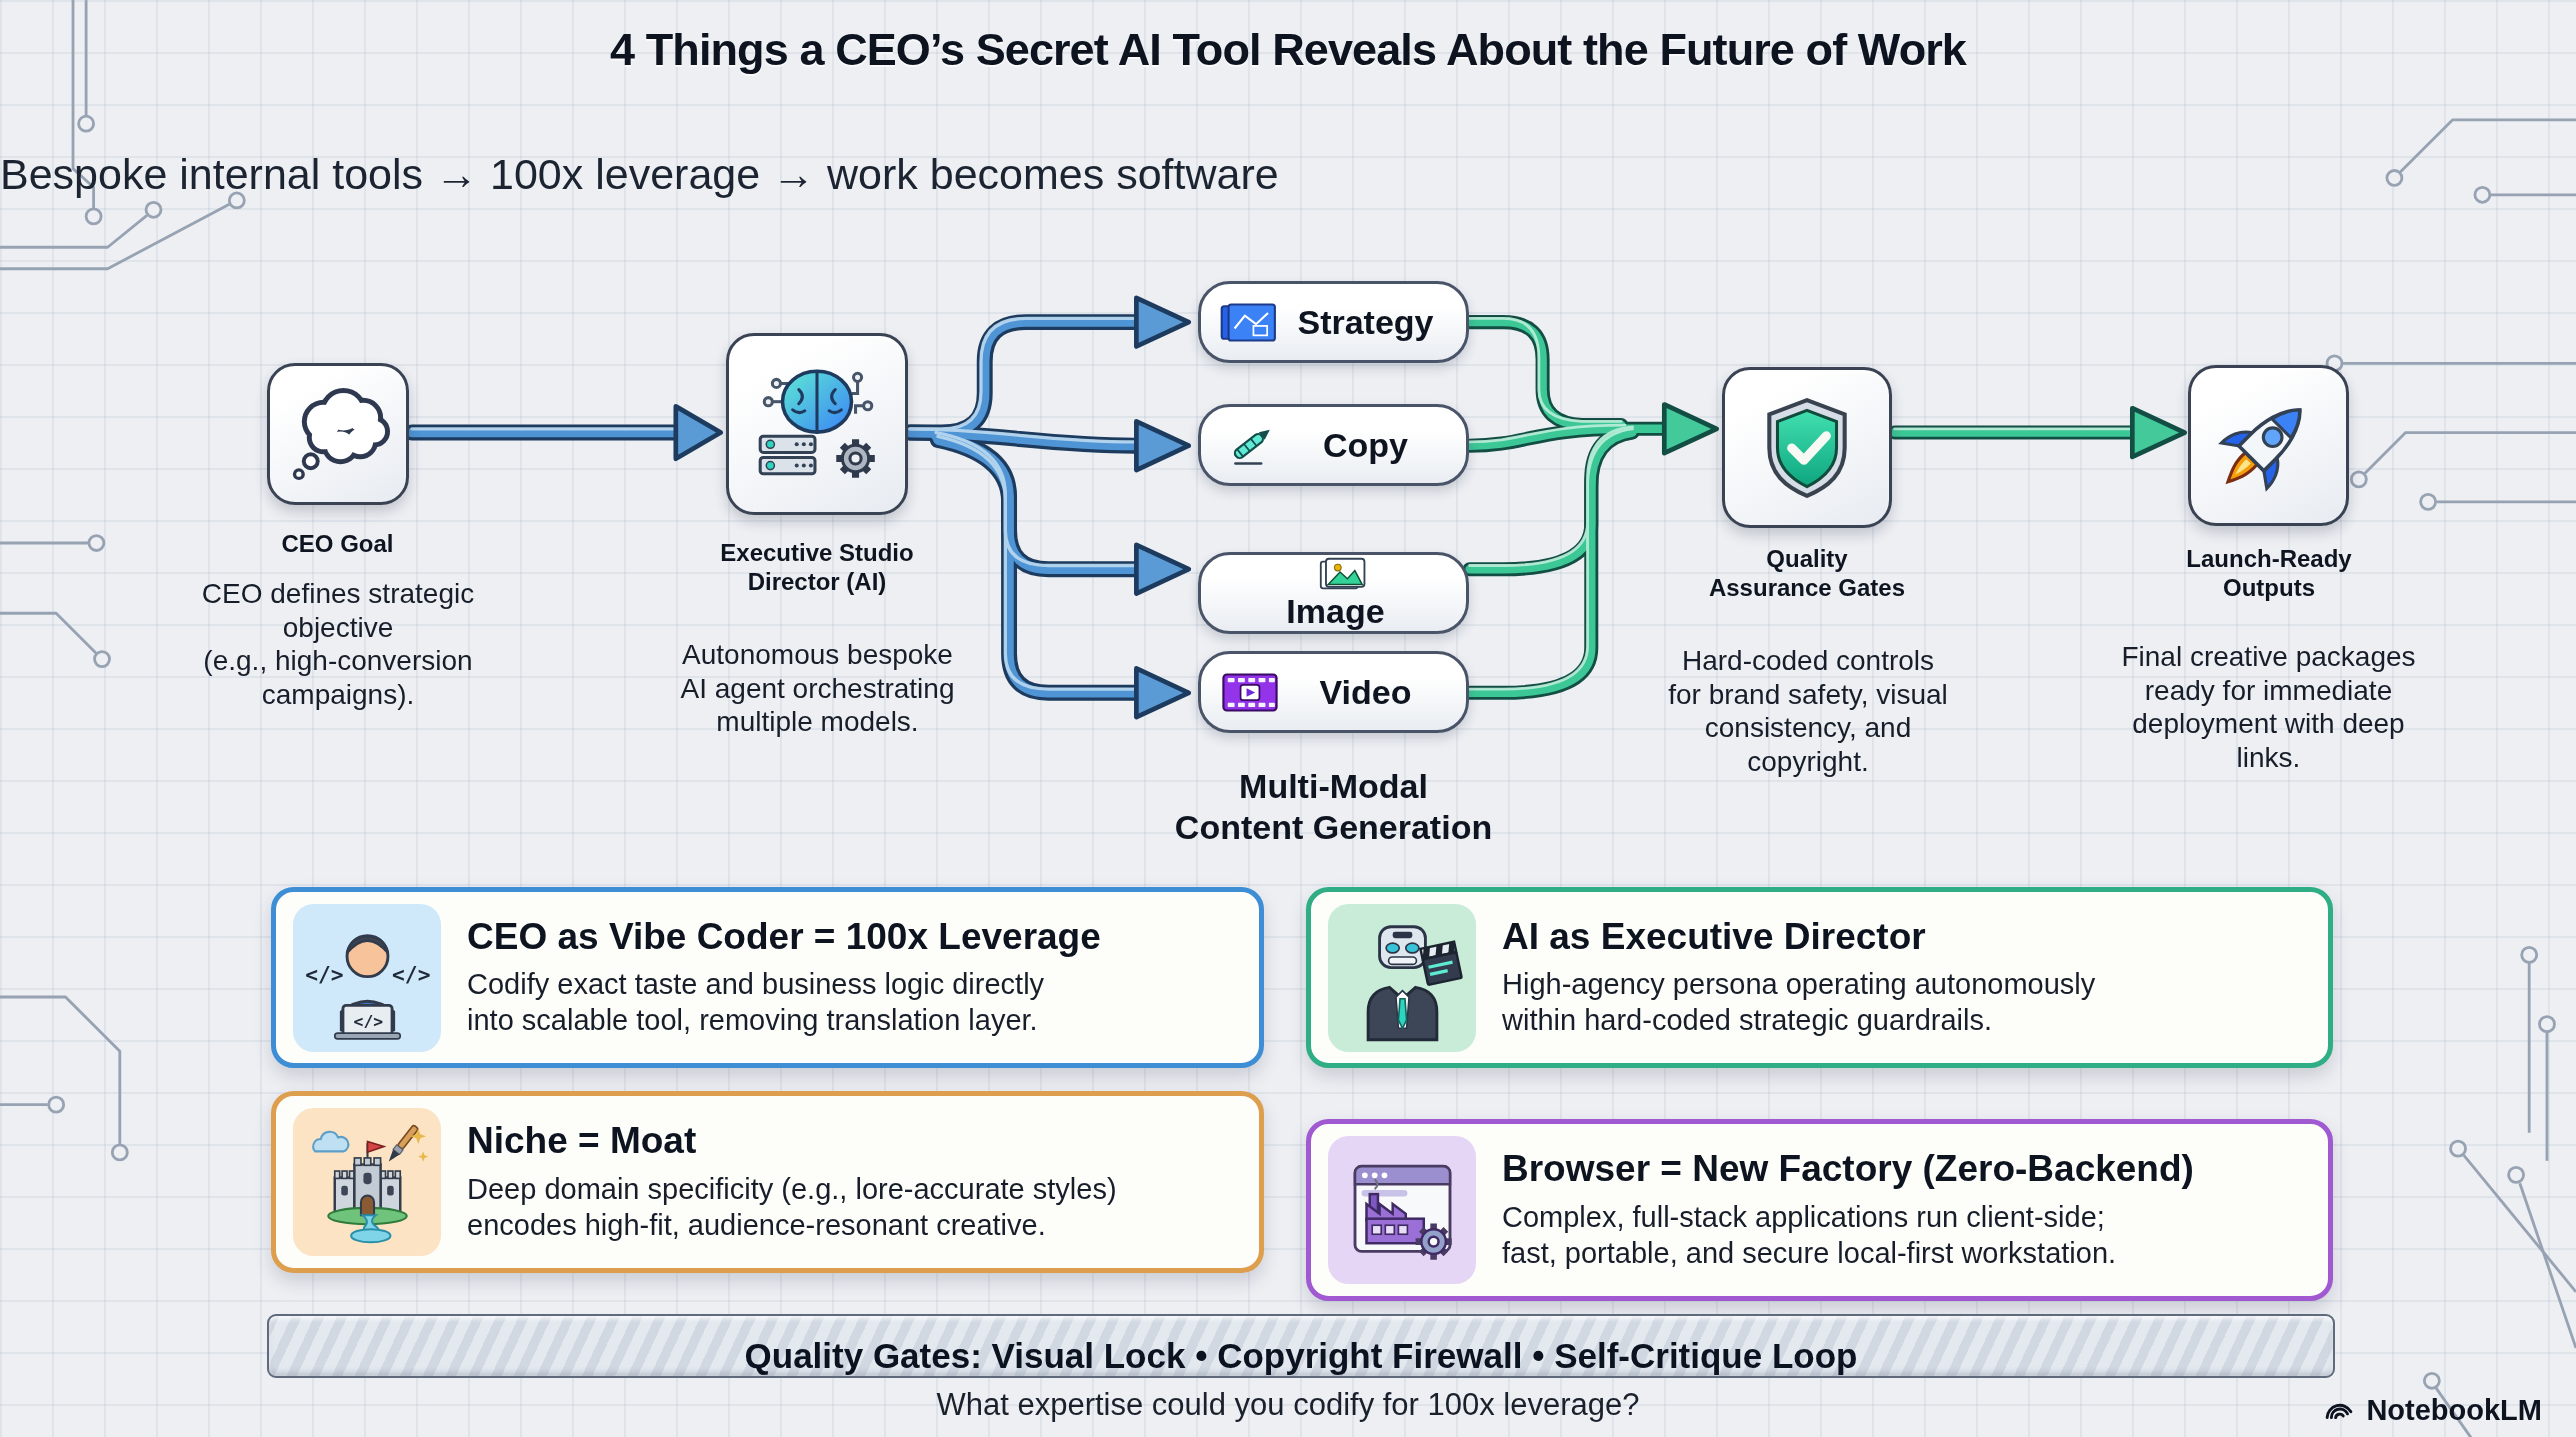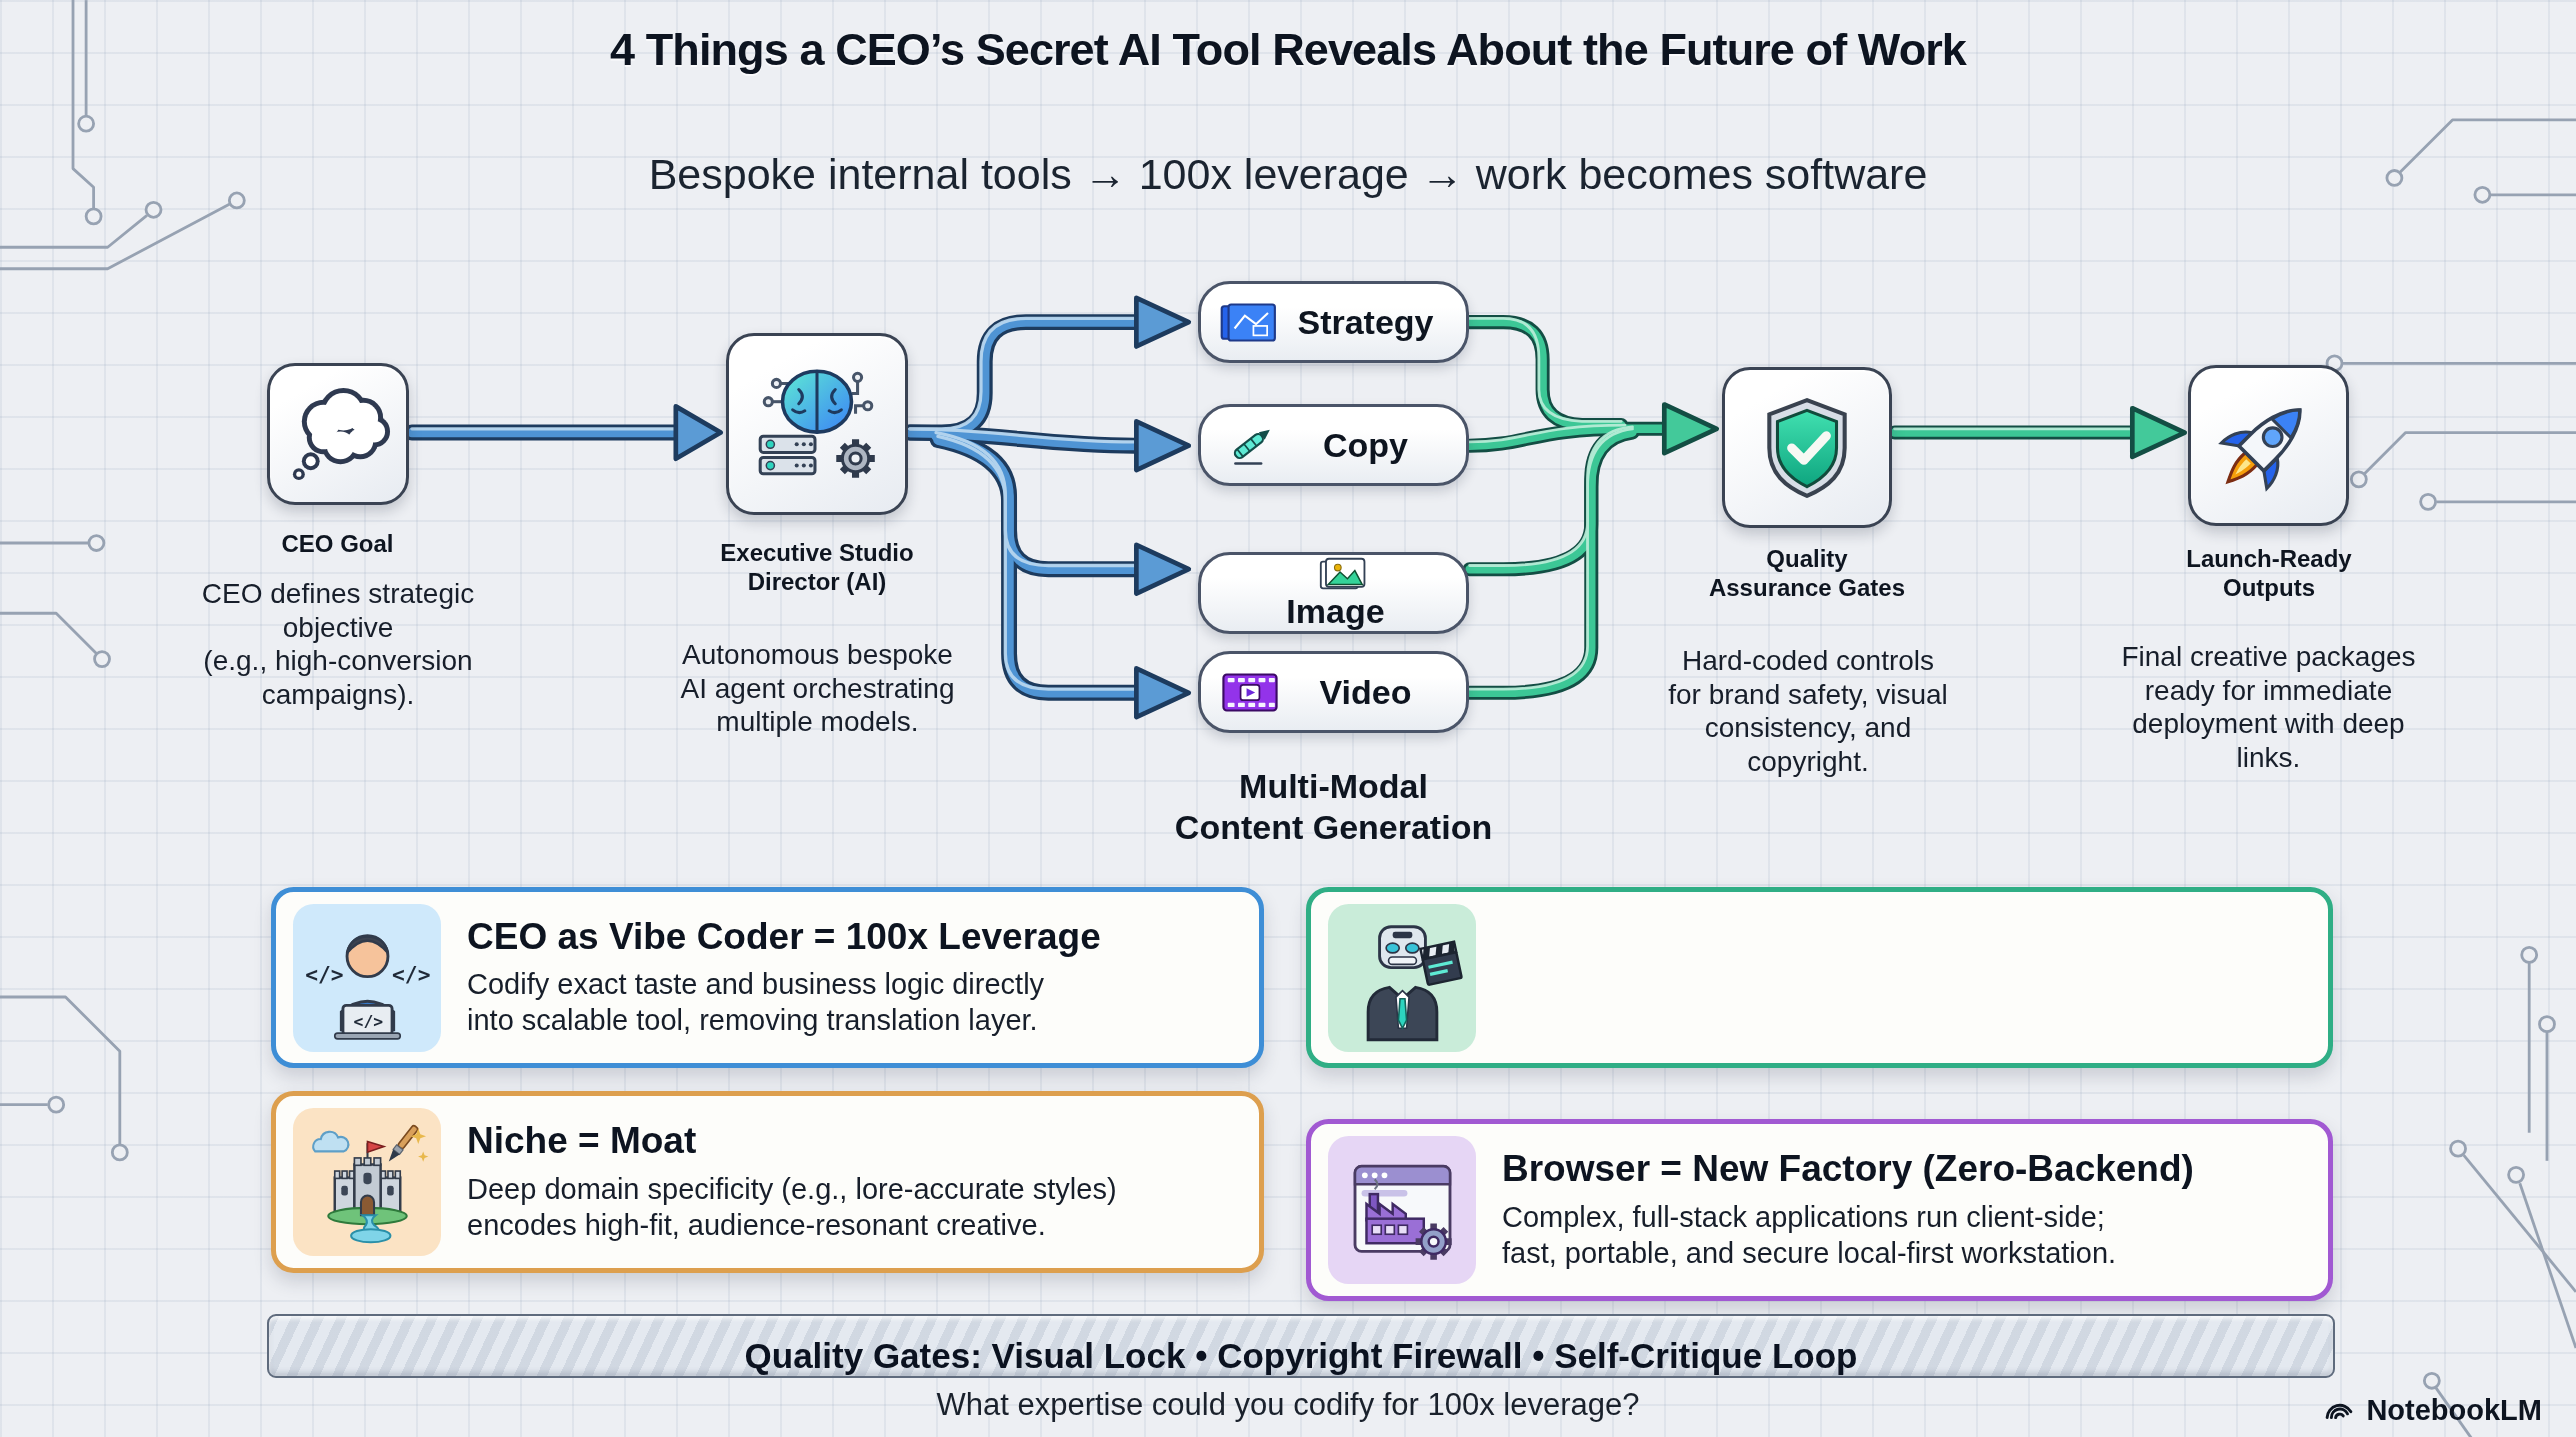--- a/index.html
+++ b/index.html
@@ -13,21 +13,21 @@
       linear-gradient(90deg, rgba(150,165,190,.16) 1.9px, transparent 1.9px);
     background-size:100% 52px, 52px 100%;
   }
   svg{ display:block; }
   .decor,.connectors{ position:absolute; left:0; top:0; pointer-events:none; }
   .pre{ white-space:pre-line; }
 
   .title{ position:absolute; left:0; right:0; top:24px; text-align:center;
           font-size:45px; font-weight:bold; letter-spacing:-0.9px; color:#0d1420;
           text-shadow:0 1.9px 0 rgba(255,255,255,.7); }
-  .subtitle{ position:absolute; left:0; right:0; top:150px; text-align:center;
+  .subtitle{ position:absolute; left:0; right:0; top:150px; text-align:left;
           font-size:43px; color:#1b2430; }
 
   .tile{ position:absolute; border:3.7px solid #3a4353; border-radius:28px;
          background:linear-gradient(150deg,#ffffff 20%,#e7ebf1 100%);
          box-shadow:0 6.6px 13px rgba(30,40,60,.20), inset 0 1.9px 2.8px rgba(255,255,255,.9);
          display:flex; align-items:center; justify-content:center; }
   .tile-ceo{ left:267px; top:363px; width:142px; height:142px; }
   .tile-dir{ left:726px; top:333px; width:182px; height:182px; }
   .tile-qa{ left:1722px; top:367px; width:170px; height:161px; }
   .tile-launch{ left:2188px; top:365px; width:161px; height:161px; }
@@ -403,20 +403,25 @@
           <rect x="106" y="40" width="42" height="13" fill="#e7ecf2" stroke="#1c2430" stroke-width="3"></rect>
           <polygon points="110,40 118,40 114,53 106,53" fill="#1c2430"></polygon>
           <polygon points="126,40 134,40 130,53 122,53" fill="#1c2430"></polygon>
           <polygon points="142,40 148,40 146,53 138,53" fill="#1c2430"></polygon>
           <rect x="106" y="53" width="42" height="32" rx="2" fill="#323c4e" stroke="#1c2430" stroke-width="3"></rect>
           <rect x="111" y="62" width="30" height="4" fill="#5eead4"></rect>
           <rect x="111" y="71" width="22" height="4" fill="#5eead4"></rect>
         </g>
       </svg>
     </div>
+    <div class="ctext">
+      <h3>AI as Executive Director</h3>
+      <p class="pre">High-agency persona operating autonomously
+within hard-coded strategic guardrails.</p>
+    </div>
   </div>
 
   <div class="card card3">
     <div class="ctile">
       <svg width="131" height="131" viewBox="0 0 160 160">
         <path d="M16,42 a9,9 0 0 1 7,-15 a11,11 0 0 1 21,-2 a9,9 0 0 1 7,17 z" fill="#bfe0f2" stroke="#5e9fc7" stroke-width="2.5"></path>
         <g transform="rotate(38 122 34)">
           <rect x="118" y="6" width="8" height="32" rx="3" fill="#d9a05b" stroke="#7a4a1f" stroke-width="2"></rect>
           <rect x="117" y="38" width="10" height="7" fill="#9aa3ad" stroke="#5b6470" stroke-width="1.5"></rect>
           <polygon points="117,45 127,45 122,60" fill="#2f3a4a"></polygon>

